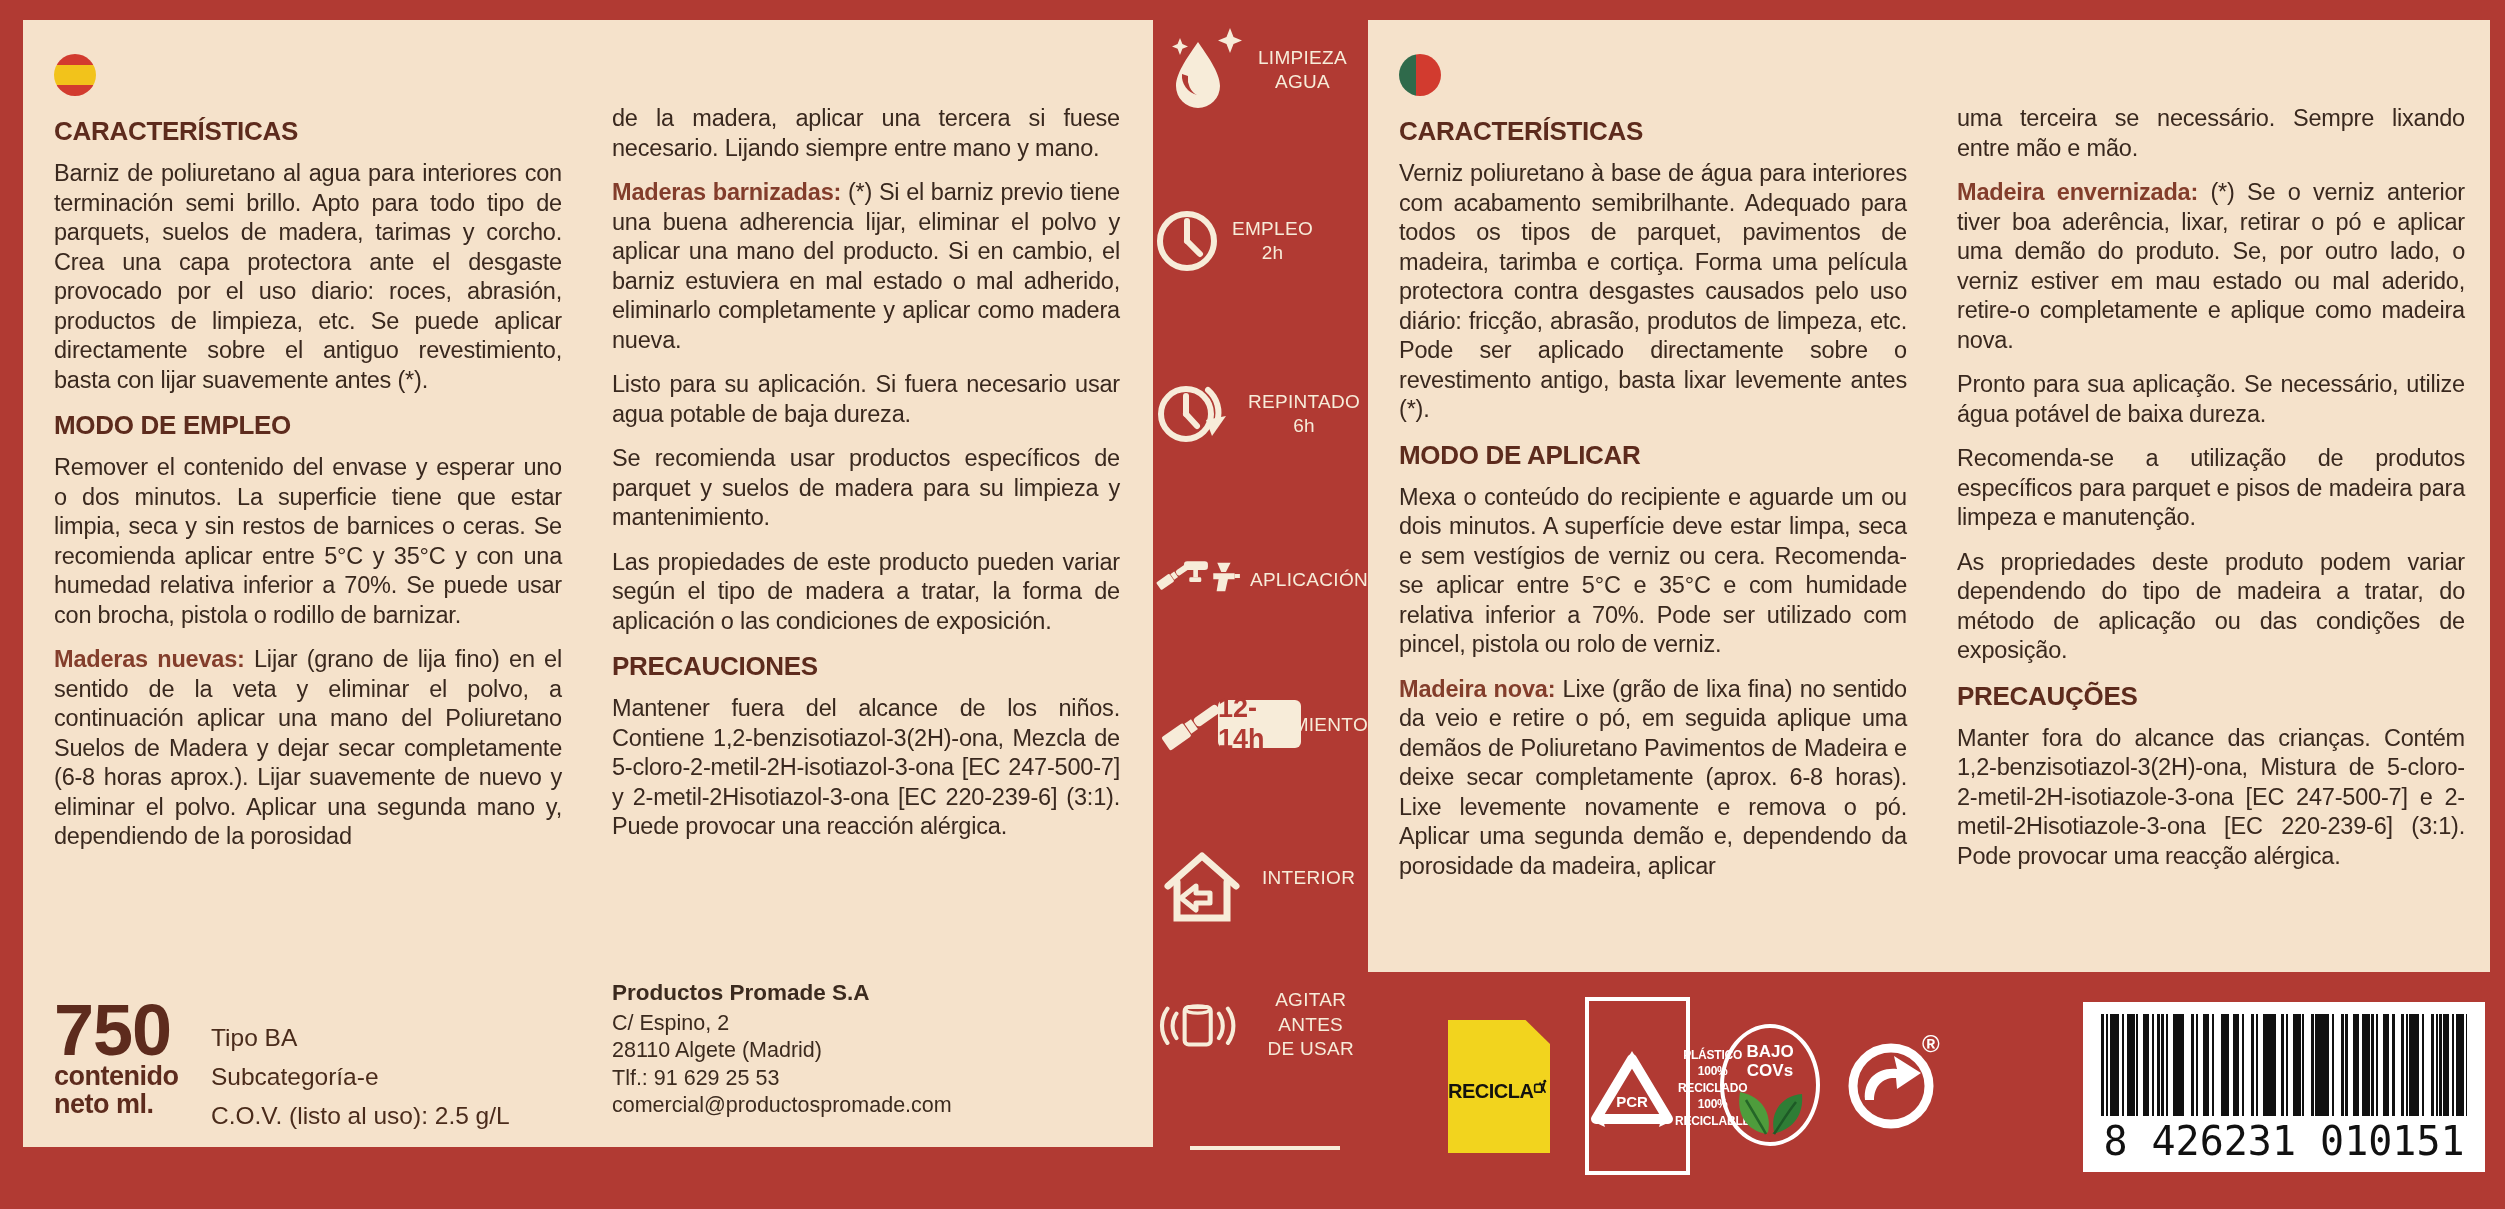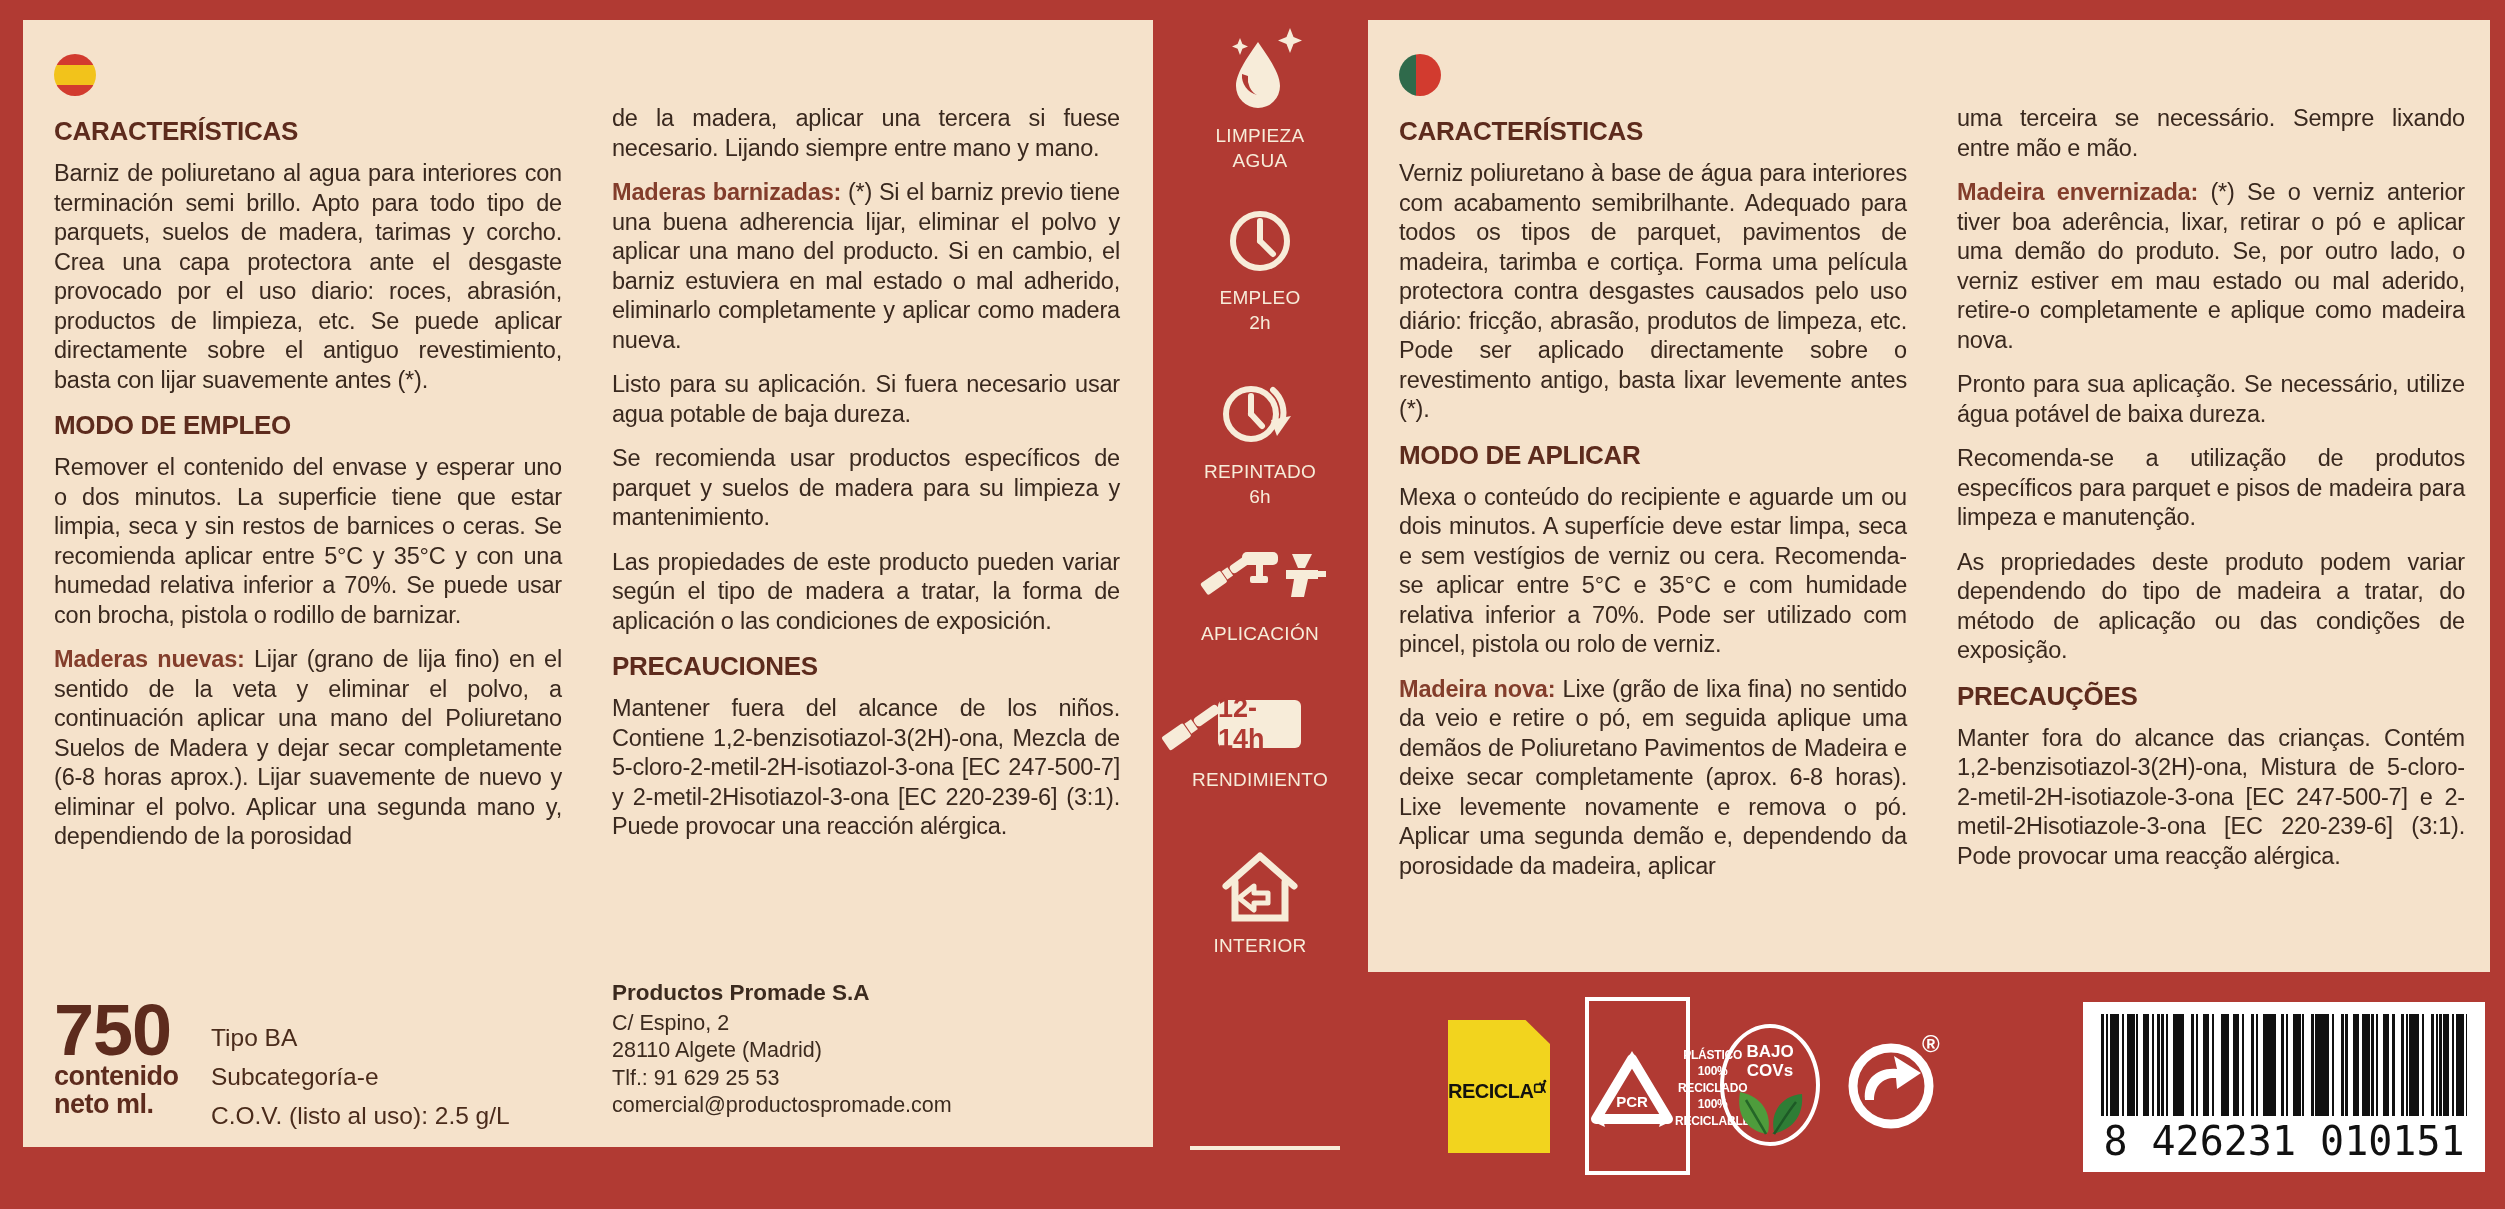--- a/index.html
+++ b/index.html
@@ -18,21 +18,21 @@
   .p{color:#39281e;font-size:23.5px;line-height:29.5px;text-align:justify;margin:0 0 15px;letter-spacing:-0.2px;}
   .lead{color:#833d2b;font-weight:bold;}
   
   .net{position:absolute;left:31px;top:978px;color:#5d2b1d;}
   .net-value{font-weight:bold;font-size:72px;line-height:64px;letter-spacing:-1px;}
   .net-sub{font-weight:bold;font-size:27px;line-height:28px;white-space:pre-line;letter-spacing:-0.5px;}
   .specs{position:absolute;left:188px;top:998px;color:#4a2b1b;font-size:24.5px;line-height:39px;}
   .company{position:absolute;left:589px;top:959px;color:#3b2a1e;font-size:21.5px;line-height:27.5px;}
   .company .name{font-weight:bold;font-size:22.5px;margin-bottom:3px;}
   
-  .mod{position:absolute;left:1152px;width:216px;display:flex;flex-direction:column;
+  .mod{position:absolute;left:1152px;width:216px;display:flex;flex-direction:row;
        align-items:center;gap:10px;color:#f7ecd9;}
   .icon-label{font-size:19px;line-height:24.5px;text-align:center;white-space:pre-line;letter-spacing:0.3px;}
   .tagwrap{position:relative;width:216px;height:66px;}
   .tag{position:absolute;left:66px;top:8px;width:83px;height:48px;background:#f7ecd9;border-radius:6px;
        color:#b13a33;font-weight:bold;font-size:27px;display:flex;align-items:center;justify-content:center;}
   .tag-brush{position:absolute;left:6px;top:-2px;}
   .underline{position:absolute;left:1190px;top:1146px;width:150px;height:4px;background:#f7ecd9;}
   
   .recicla{position:absolute;left:1448px;top:1020px;width:102px;height:133px;background:#f2d41e;
            clip-path:polygon(0 0,76% 0,100% 18%,100% 100%,0 100%);display:flex;flex-direction:row;align-items:center;}
@@ -173,20 +173,32 @@
 
   <div class="mod" style="top:832px">
     <svg width="100" height="92" viewBox="0 0 100 92">
       <path d="M16,54 L50,24 L84,54" fill="none" stroke="#f7ecd9" stroke-width="7" stroke-linecap="round" stroke-linejoin="round"></path>
       <path d="M25,50 V86 H75 V50" fill="none" stroke="#f7ecd9" stroke-width="7" stroke-linecap="round"></path>
       <path d="M58,61 H44 V54 L29,66 L44,78 V71 H58 Z" fill="none" stroke="#f7ecd9" stroke-width="5" stroke-linejoin="round"></path>
     </svg>
     <div class="icon-label">INTERIOR</div>
   </div>
 
+  <div class="mod" style="top:988px">
+    <svg width="112" height="64" viewBox="0 0 112 64">
+      <rect x="40" y="10" width="32" height="46" rx="5" fill="none" stroke="#f7ecd9" stroke-width="5"></rect>
+      <ellipse cx="56" cy="13" rx="15" ry="4.5" fill="none" stroke="#f7ecd9" stroke-width="4"></ellipse>
+      <path d="M30,18 a26,26 0 0 0 0,30" fill="none" stroke="#f7ecd9" stroke-width="5" stroke-linecap="round"></path>
+      <path d="M19,12 a36,36 0 0 0 0,42" fill="none" stroke="#f7ecd9" stroke-width="5" stroke-linecap="round"></path>
+      <path d="M82,18 a26,26 0 0 1 0,30" fill="none" stroke="#f7ecd9" stroke-width="5" stroke-linecap="round"></path>
+      <path d="M93,12 a36,36 0 0 1 0,42" fill="none" stroke="#f7ecd9" stroke-width="5" stroke-linecap="round"></path>
+    </svg>
+    <div class="icon-label">AGITAR ANTES
+DE USAR</div>
+  </div>
 
   <div class="underline"></div>
 
   <div class="panel" id="right-panel">
 
     <div class="text-col c1">
       <div class="flag flag-pt"></div>
       <div class="h">CARACTERÍSTICAS</div>
       <p class="p">Verniz poliuretano à base de água para interiores com acabamento semibrilhante. Adequado para todos os tipos de parquet, pavimentos de madeira, tarimba e cortiça. Forma uma película protectora contra desgastes causados pelo uso diário: fricção, abrasão, produtos de limpeza, etc. Pode ser aplicado directamente sobre o revestimento antigo, basta lixar levemente antes (*).</p>
       <div class="h">MODO DE APLICAR</div>

